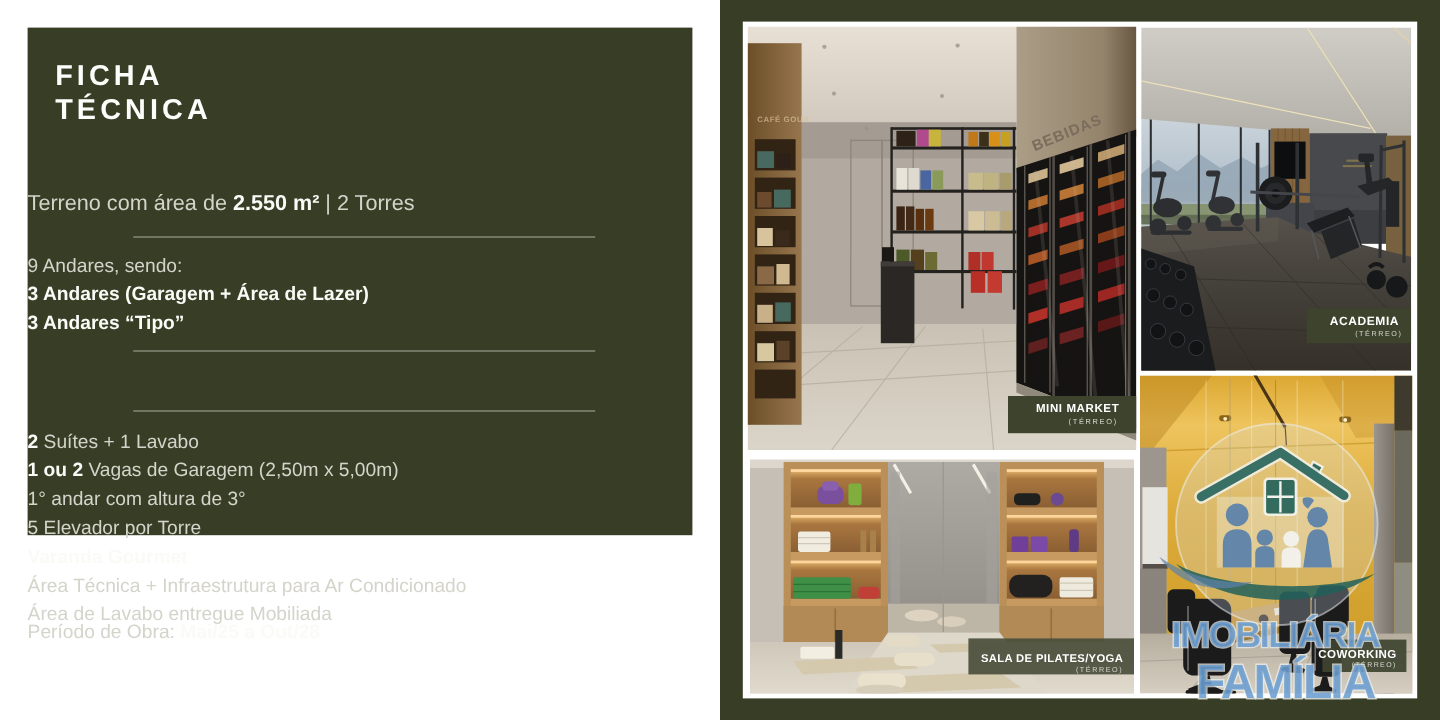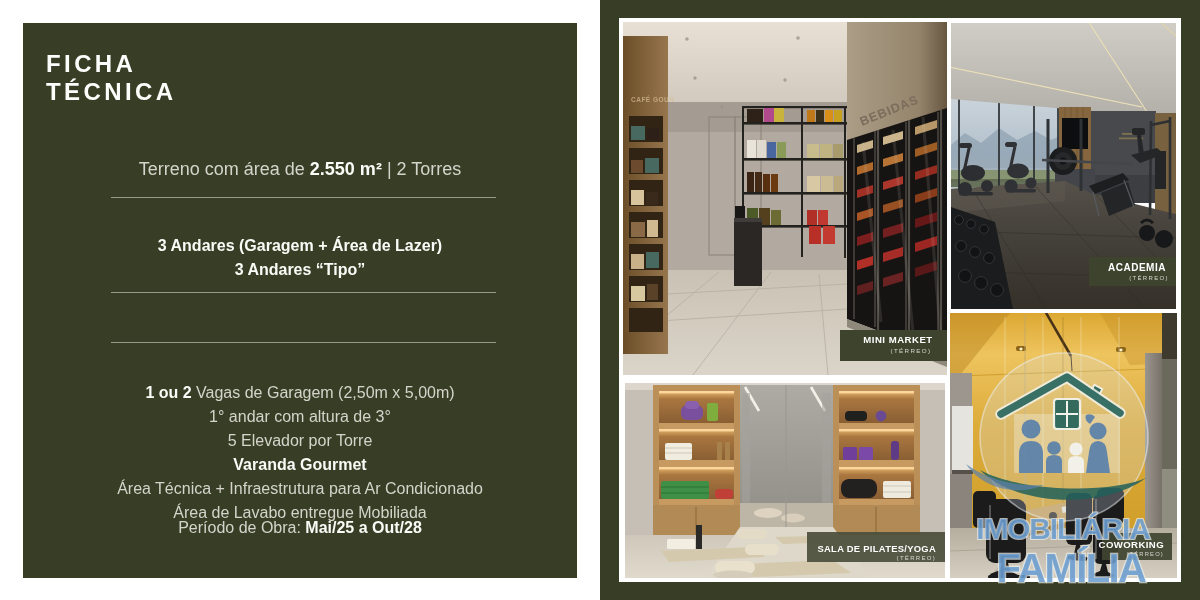--- a/index.html
+++ b/index.html
@@ -1,44 +1,46 @@
 <!DOCTYPE html>
 <html><head>
 <meta charset="utf-8">
 <style>
   html,body{margin:0;padding:0}
   body{width:1200px;height:600px;background:#ffffff;position:relative;overflow:hidden;
        font-family:"Liberation Sans",sans-serif;}
   .abs{position:absolute}
-  #leftpanel{left:23px;top:23px;width:554px;height:555px;background:#383e26;}
+  #leftpanel{left:23px;top:23px;width:554px;height:423px;background:#383e26;}
   .title{position:absolute;left:23px;top:27px;color:#fdfdfb;font-size:24px;font-weight:bold;
          letter-spacing:3.4px;line-height:28px;}
-  .ctr{position:absolute;left:0;width:554px;text-align:center;color:#d4d4cb;font-size:16px;line-height:19px;}
+  .ctr{position:absolute;left:0;width:554px;color:#d4d4cb;font-size:16px;line-height:19px;}
   .ctr b{color:#fafaf6;font-weight:bold}
   .sep{position:absolute;left:88px;width:385px;height:1px;background:#989a88}
 </style>
 </head>
 <body>
 
 <div id="leftpanel" class="abs">
 
   <div class="title">FICHA<br>TÉCNICA</div>
 
   <div class="ctr" style="top:137px;font-size:18px">Terreno com área de <b>2.550 m²</b> | 2 Torres</div>
 
   <div class="sep" style="top:174px"></div>
 
+  <div class="ctr" style="top:190px">9 Andares, sendo:</div>
   <div class="ctr" style="top:213px"><b>3 Andares (Garagem + Área de Lazer)</b></div>
   <div class="ctr" style="top:237px"><b>3 Andares “Tipo”</b></div>
 
   <div class="sep" style="top:269px"></div>
 
 
   <div class="sep" style="top:319px"></div>
 
+  <div class="ctr" style="top:336px"><b>2</b> Suítes + 1 Lavabo</div>
   <div class="ctr" style="top:360px"><b>1 ou 2</b> Vagas de Garagem (2,50m x 5,00m)</div>
   <div class="ctr" style="top:384px">1° andar com altura de 3°</div>
   <div class="ctr" style="top:408px">5 Elevador por Torre</div>
   <div class="ctr" style="top:432px"><b>Varanda Gourmet</b></div>
   <div class="ctr" style="top:456px">Área Técnica + Infraestrutura para Ar Condicionado</div>
   <div class="ctr" style="top:480px">Área de Lavabo entregue Mobiliada</div>
   <div class="ctr" style="top:495px">Período de Obra: <b>Mai/25 a Out/28</b></div>
 </div>
 
 <div id="rightpanel" class="abs" style="left:600px;top:0;width:600px;height:600px;background:#383e26"></div>

